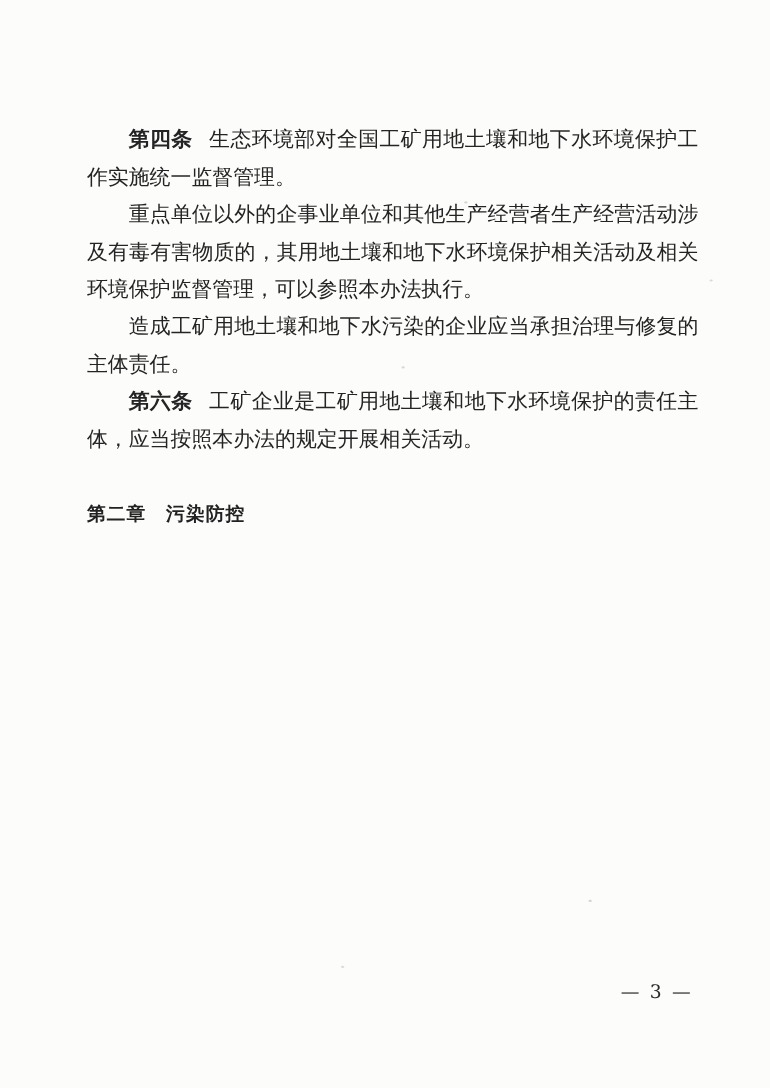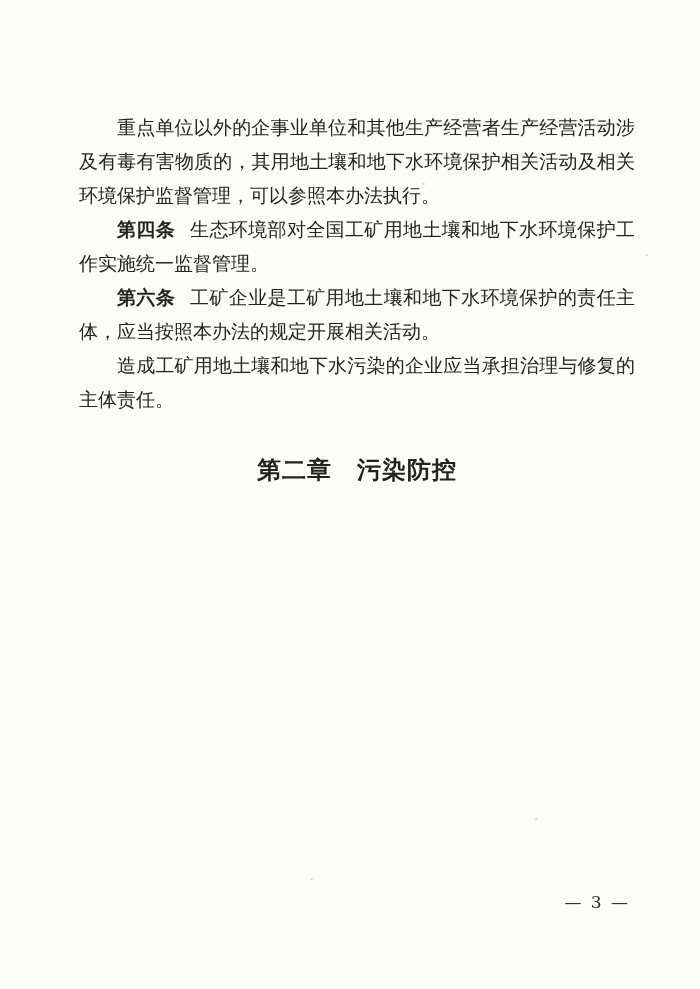--- a/index.html
+++ b/index.html
@@ -37,25 +37,25 @@
     font-weight: bold;
     font-family: "DejaVu Sans", "Liberation Sans", sans-serif;
     margin-right: 15px;
   }
   .article-label:empty {
     display: none;
     margin: 0;
   }
   .chapter {
     margin: 37px 0 28px 0;
-    font-size: 24px;
+    font-size: 17px;
     line-height: 34px;
-    text-align: center;
+    text-align: left;
     font-weight: bold;
-    font-family: Liberation Serif, serif;
+    font-family: Liberation Mono, monospace;
     letter-spacing: 1px;
     color: #222222;
   }
   .pageno {
     position: absolute;
     top: 892px;
     right: 70px;
     font-size: 17px;
     letter-spacing: 2px;
     color: #2a2a2a;
@@ -77,29 +77,29 @@
       -22px 697px 0 0 #d4d4ce,
       -247px 757px 0 0 #dcdcd6;
   }
 </style>
 </head>
 <body>
 
 <div class="page">
   <div class="content">
 
+    <p class="para"><span class="article-label">第四条</span><span>生态环境部对全国工矿用地土壤和地下水环境保护工作实施统一监督管理。</span></p>
+
     <p class="para"><span>重点单位以外的企事业单位和其他生产经营者生产经营活动涉及有毒有害物质的，其用地土壤和地下水环境保护相关活动及相关环境保护监督管理，可以参照本办法执行。</span></p>
-
-    <p class="para"><span class="article-label">第四条</span><span>生态环境部对全国工矿用地土壤和地下水环境保护工作实施统一监督管理。</span></p>
 
 
 
+    <p class="para"><span>造成工矿用地土壤和地下水污染的企业应当承担治理与修复的主体责任。</span></p>
+
     <p class="para"><span class="article-label">第六条</span><span>工矿企业是工矿用地土壤和地下水环境保护的责任主体，应当按照本办法的规定开展相关活动。</span></p>
-
-    <p class="para"><span>造成工矿用地土壤和地下水污染的企业应当承担治理与修复的主体责任。</span></p>
 
     <h2 class="chapter">第二章　污染防控</h2>
 
     <div class="sec2">
 
 
     </div>
 
   </div>
 

